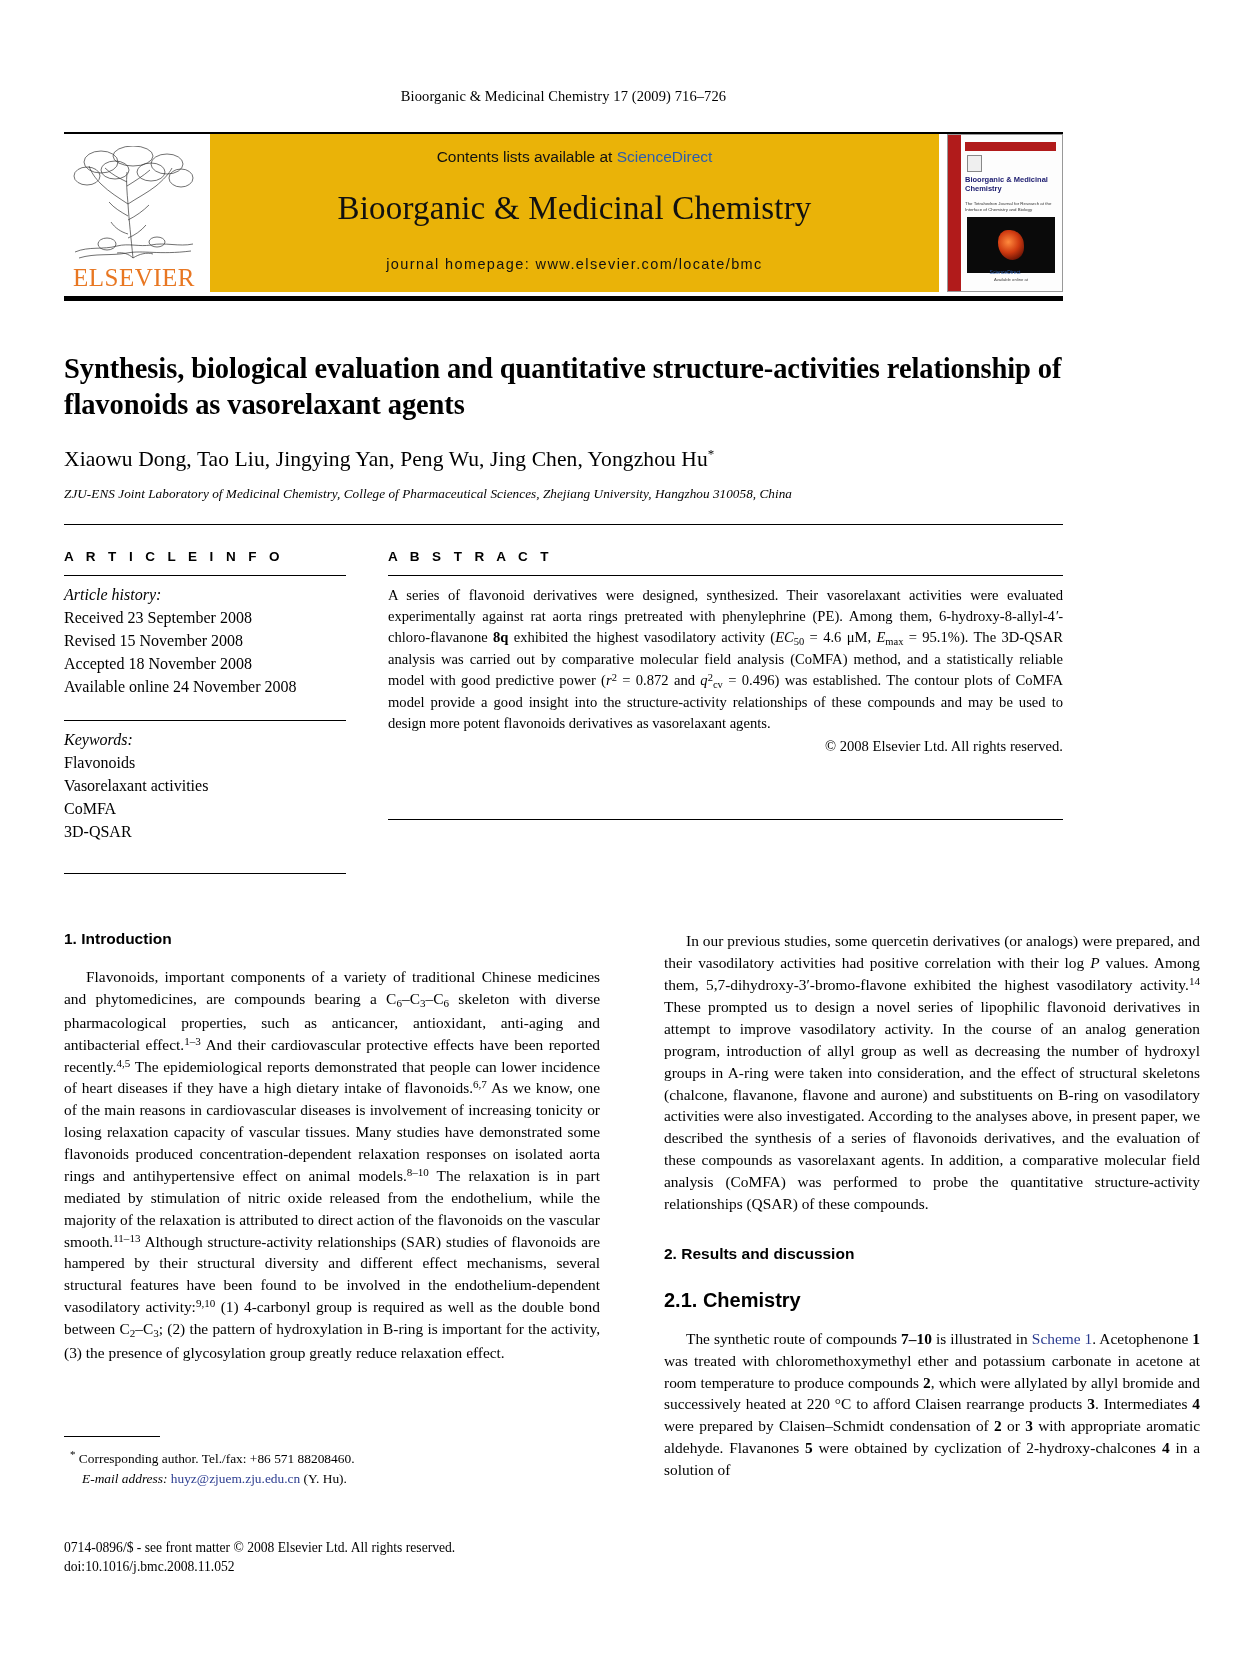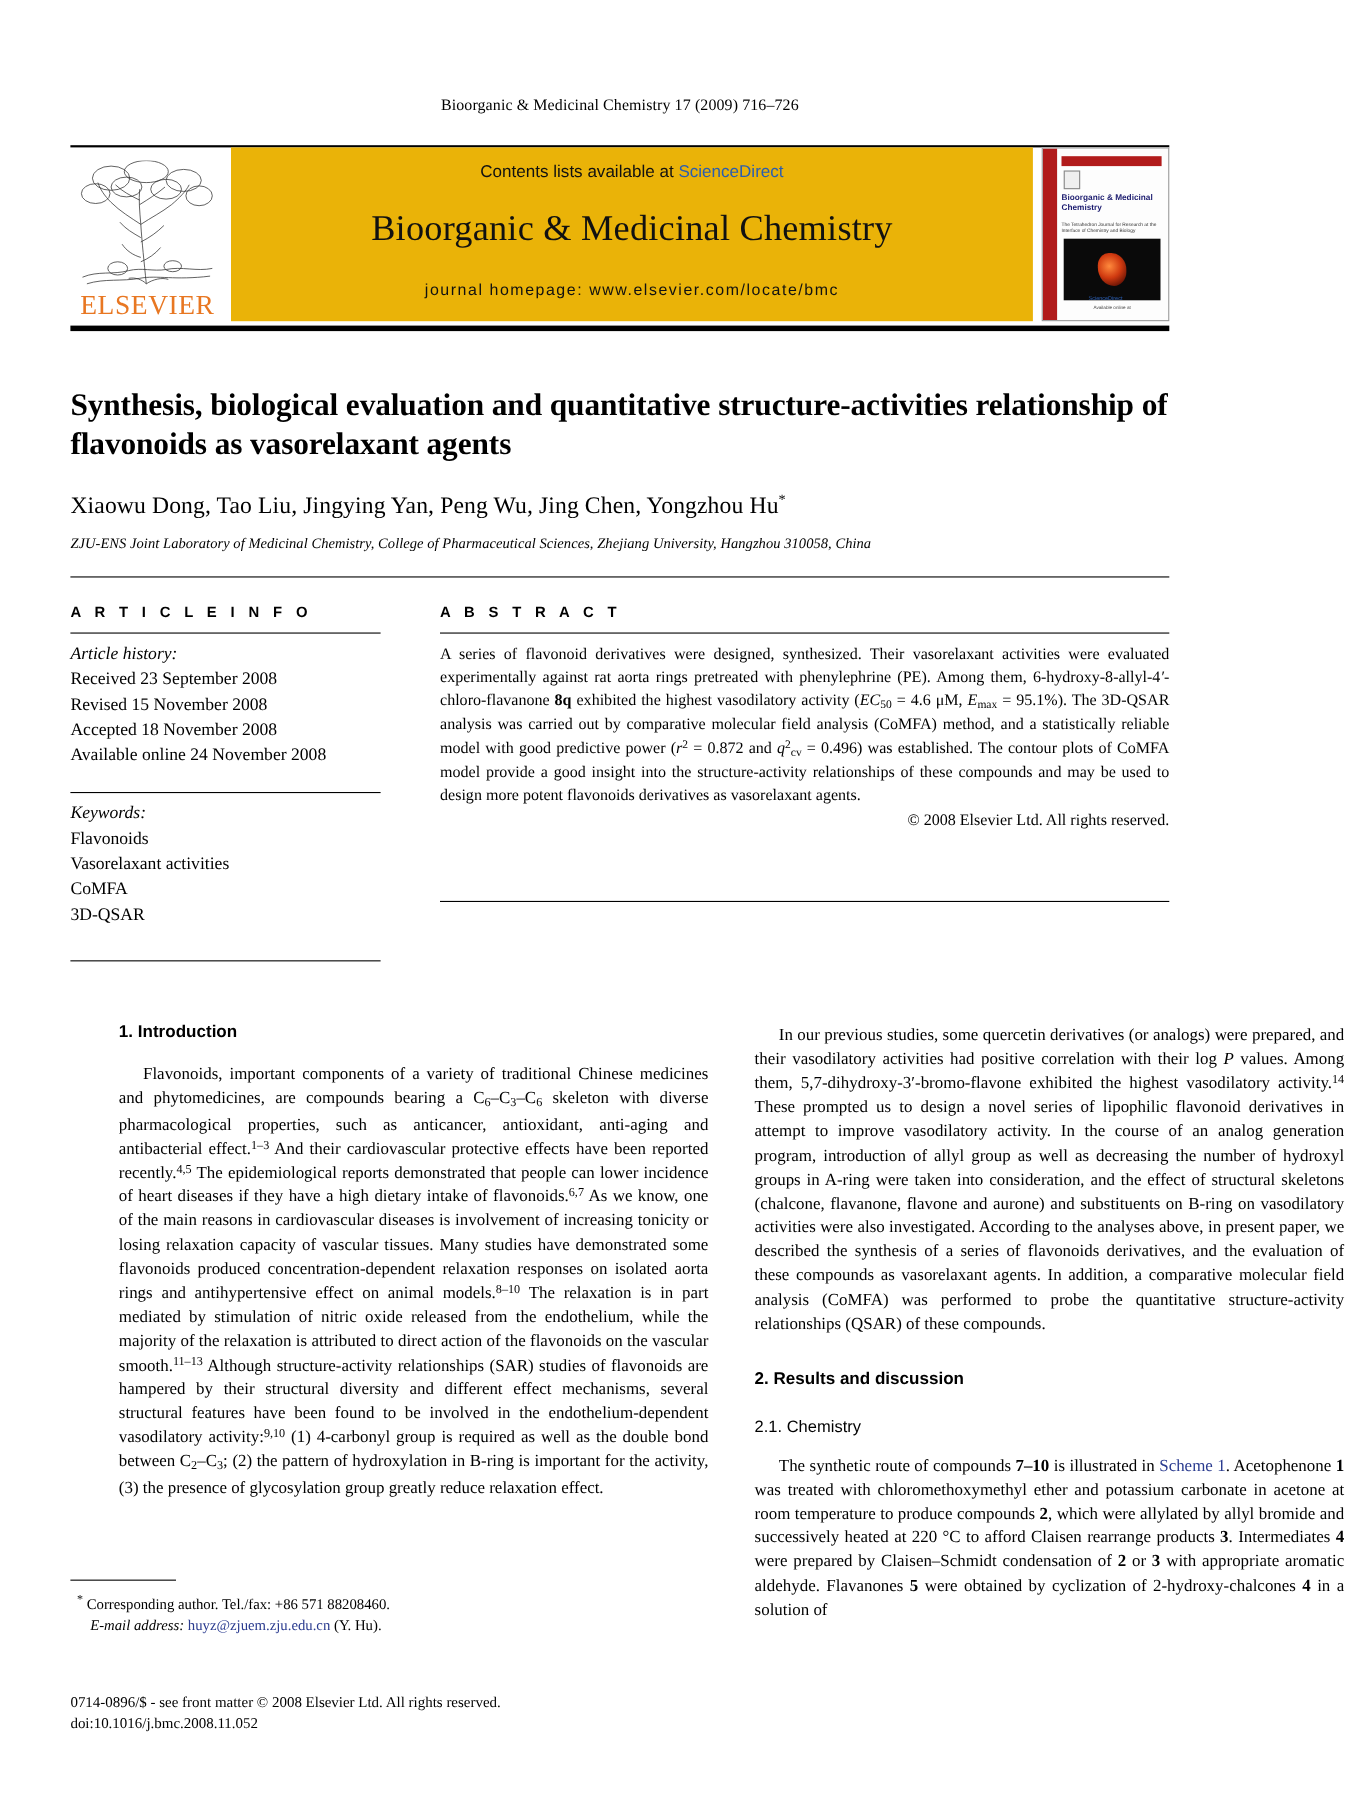--- a/index.html
+++ b/index.html
@@ -171,21 +171,21 @@
     margin-top: 14px;
     letter-spacing: .05px;
   }
 
   
   .info-abstract {
     margin-top: 22px;
     border-top: 1px solid #000;
     padding-top: 24px;
     display: flex;
-    gap: 12px;
+    gap: 0;
   }
   .col-info {
     width: 282px;
     flex: 0 0 282px;
   }
   .col-abstract {
     flex: 1 1 auto;
     margin-left: 42px;
     padding-left: 0;
   }
@@ -218,34 +218,33 @@
 
   sub { font-size: .72em; vertical-align: -.25em; }
   sup { font-size: .72em; vertical-align: .42em; }
   .ital { font-style: italic; }
   .bld { font-weight: bold; }
 
   
   .body-cols {
     margin-top: 56px;
     display: flex;
-    gap: 42px;
-    margin-left: 44px;
+    gap: 64px;
   }
   .bcol { width: 536px; flex: 0 0 536px; position: relative; }
   h2.head {
     font-family: "Liberation Sans", sans-serif;
     font-size: 15.5px;
     font-weight: bold;
     margin: 0 0 18px 0;
   }
   h3.subhead {
     font-family: "Liberation Sans", sans-serif;
-    font-size: 15px;
-    font-weight: normal;
+    font-size: 20px;
+    font-weight: bold;
     margin: 26px 0 16px 0;
   }
   p.para {
     font-size: 15.4px;
     line-height: 1.42;
     text-align: justify;
     margin: 0 0 0 0;
     text-indent: 22px;
     hyphens: none;
   }

